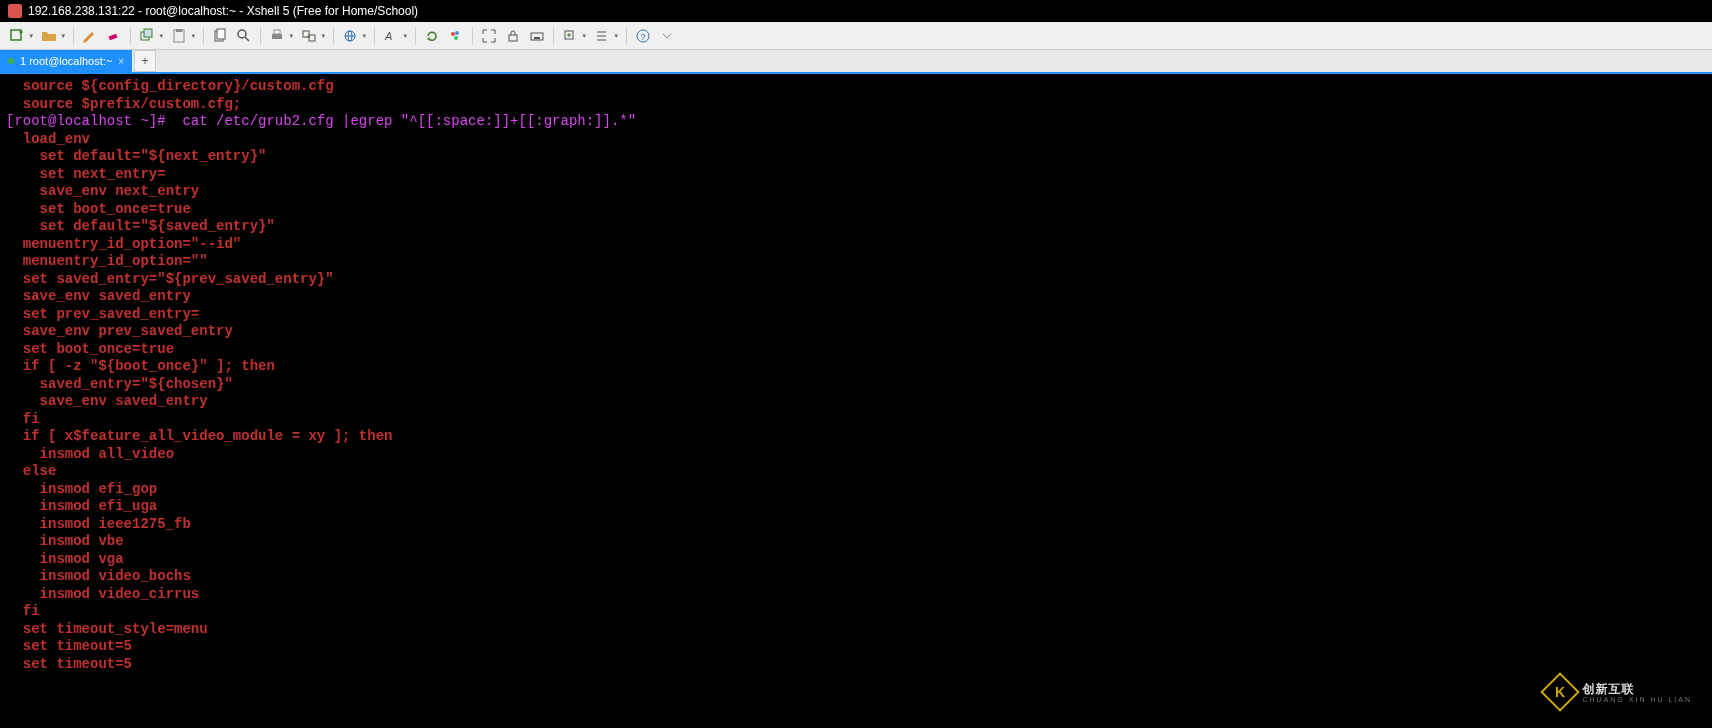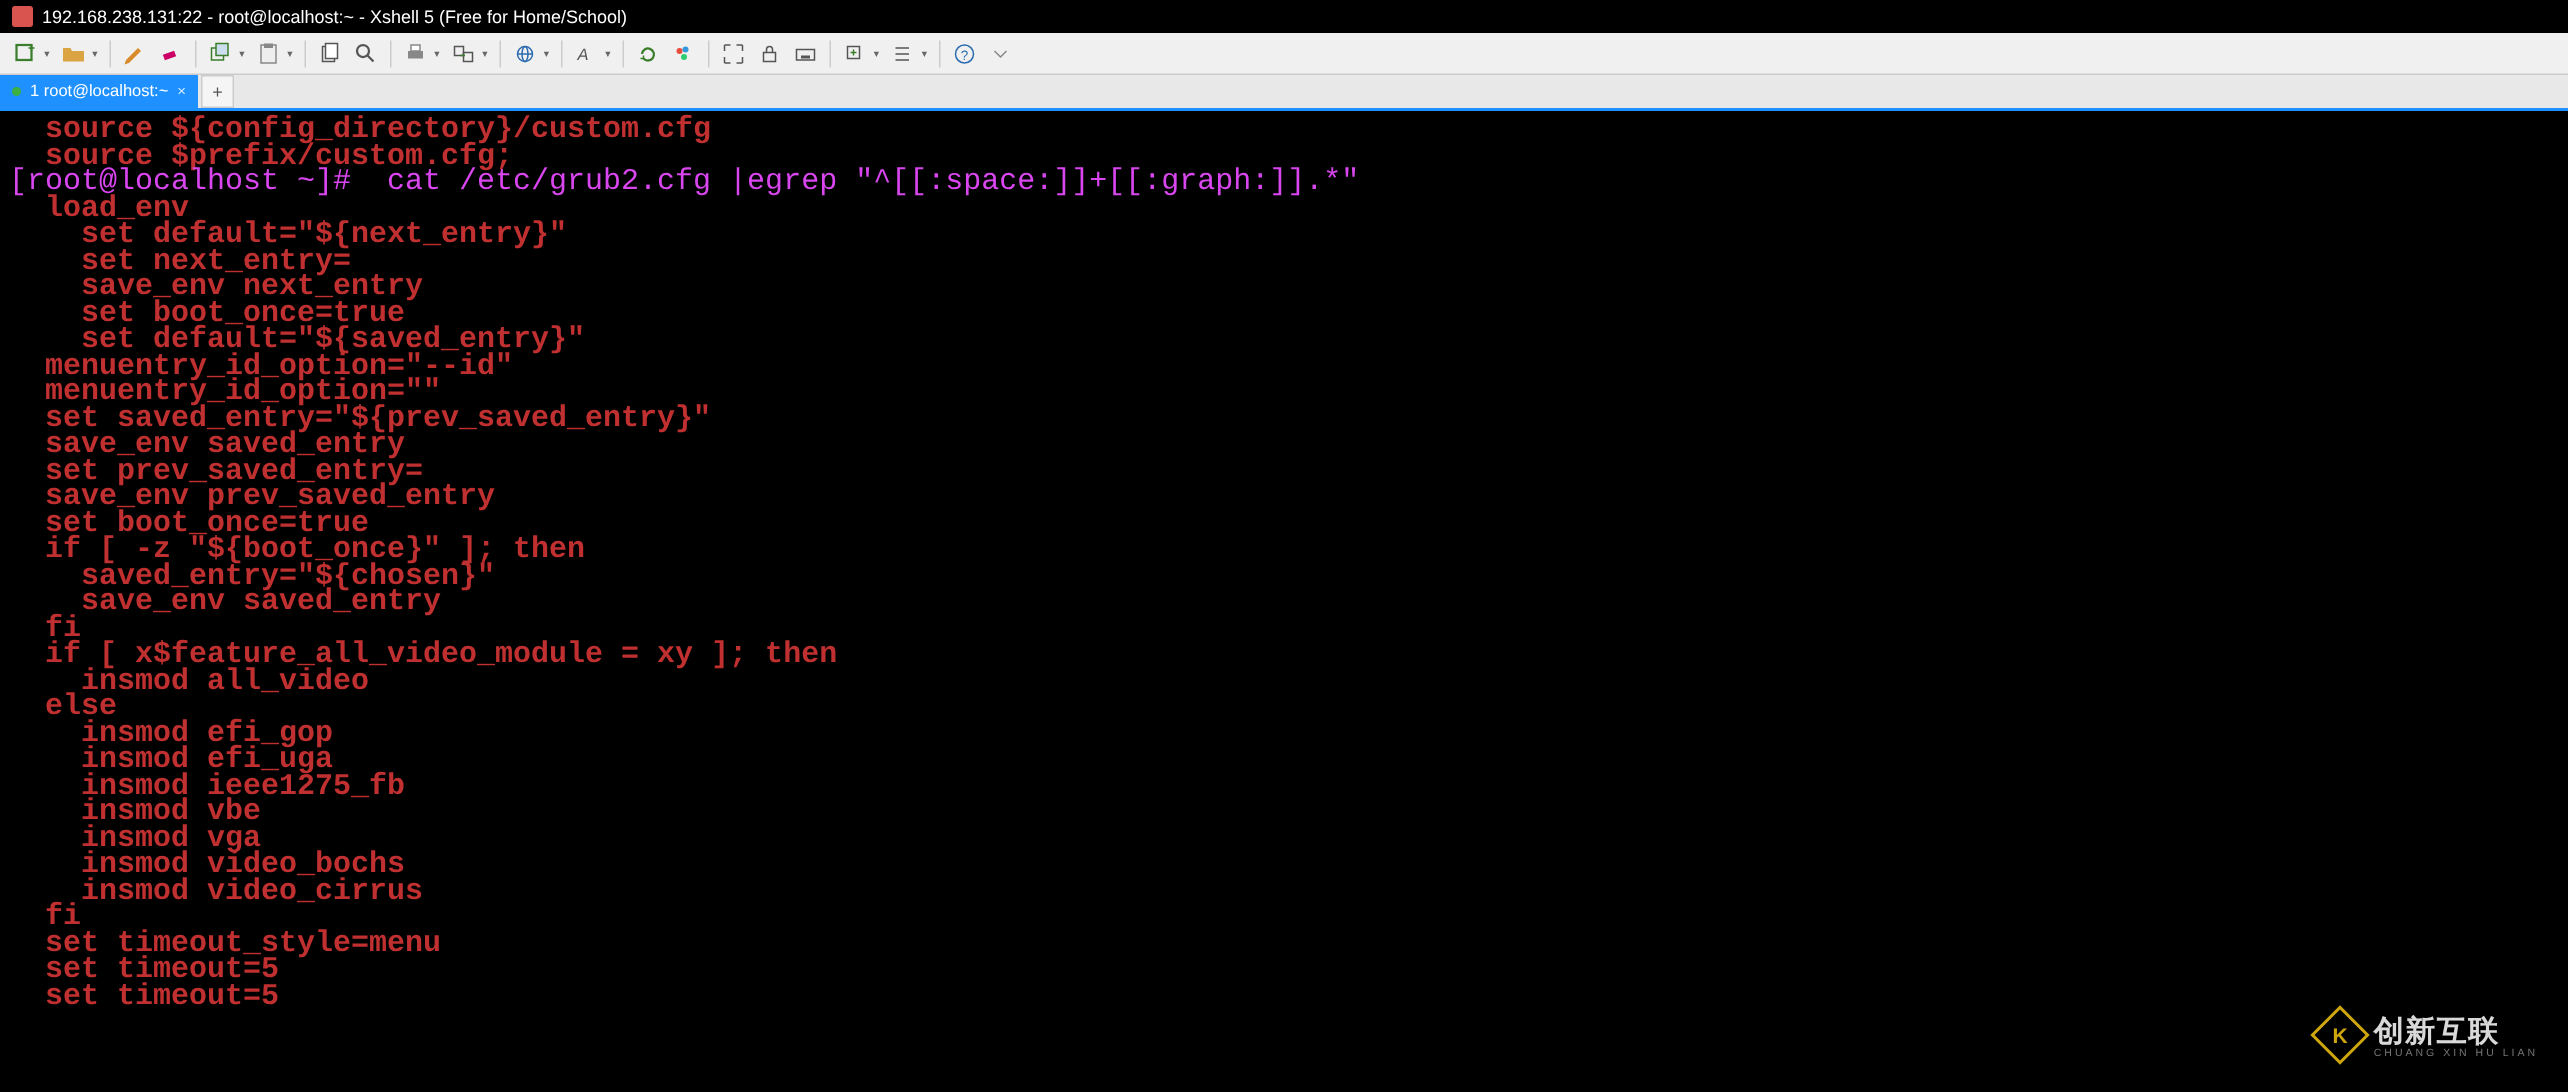--- a/index.html
+++ b/index.html
@@ -11,26 +11,26 @@
   .toolbar .btn { width: 22px; height: 22px; display: flex; align-items: center; justify-content: center; cursor: pointer; border-radius: 2px; }
   .toolbar .btn.drop { width: 30px; justify-content: flex-start; padding-left: 3px; position: relative; }
   .toolbar .btn.drop::after { content: "▾"; font-size: 7px; color: #666; position: absolute; right: 3px; }
   .toolbar .sep { width: 1px; height: 18px; background: #ccc; margin: 0 3px; }
   .toolbar svg { width: 16px; height: 16px; }
   .tabbar { height: 24px; background: #e8e8e8; border-bottom: 2px solid #1e90ff; display: flex; align-items: center; }
   .tab { height: 22px; background: #1e90ff; color: #fff; display: flex; align-items: center; padding: 0 8px; font-size: 11px; gap: 6px; cursor: pointer; }
   .tab .dot { width: 6px; height: 6px; background: #3cb043; border-radius: 50%; }
   .tab .close { font-size: 10px; opacity: .8; cursor: pointer; }
   .tab-add { width: 22px; height: 22px; background: #f5f5f5; border: 1px solid #ccc; display: flex; align-items: center; justify-content: center; font-size: 12px; color: #555; cursor: pointer; margin-left: 2px; }
-  .terminal { background: #000; font-family: "Consolas","Courier New",monospace; font-size: 20px; line-height: 17.5px; padding: 4px 6px; white-space: pre; color: #c03030; font-weight: bold; }
+  .terminal { background: #000; font-family: "Consolas","Courier New",monospace; font-size: 14px; line-height: 17.5px; padding: 4px 6px; white-space: pre; color: #c03030; font-weight: bold; }
   .terminal .w { color: #d946ef; font-weight: normal; }
   .watermark { position: absolute; right: 20px; bottom: 22px; display: flex; align-items: center; gap: 8px; opacity: .85; }
   .watermark .k { width: 28px; height: 28px; border: 2px solid #f1c40f; transform: rotate(45deg); display: flex; align-items: center; justify-content: center; }
   .watermark .k span { transform: rotate(-45deg); color: #f1c40f; font-weight: bold; font-size: 14px; }
-  .watermark .txt { color: #fff; font-size: 20px; font-weight: bold; letter-spacing: 1px; }
+  .watermark .txt { color: #fff; font-size: 12px; font-weight: bold; letter-spacing: 1px; }
   .watermark .sub { color: #8a8a8a; font-size: 7px; letter-spacing: 2px; margin-top: -2px; }
 </style>
 </head>
 <body>
 
 <div class="titlebar">
   <span class="icon"></span>
   <span class="text">192.168.238.131:22 - root@localhost:~ - Xshell 5 (Free for Home/School)</span>
 </div>
 

